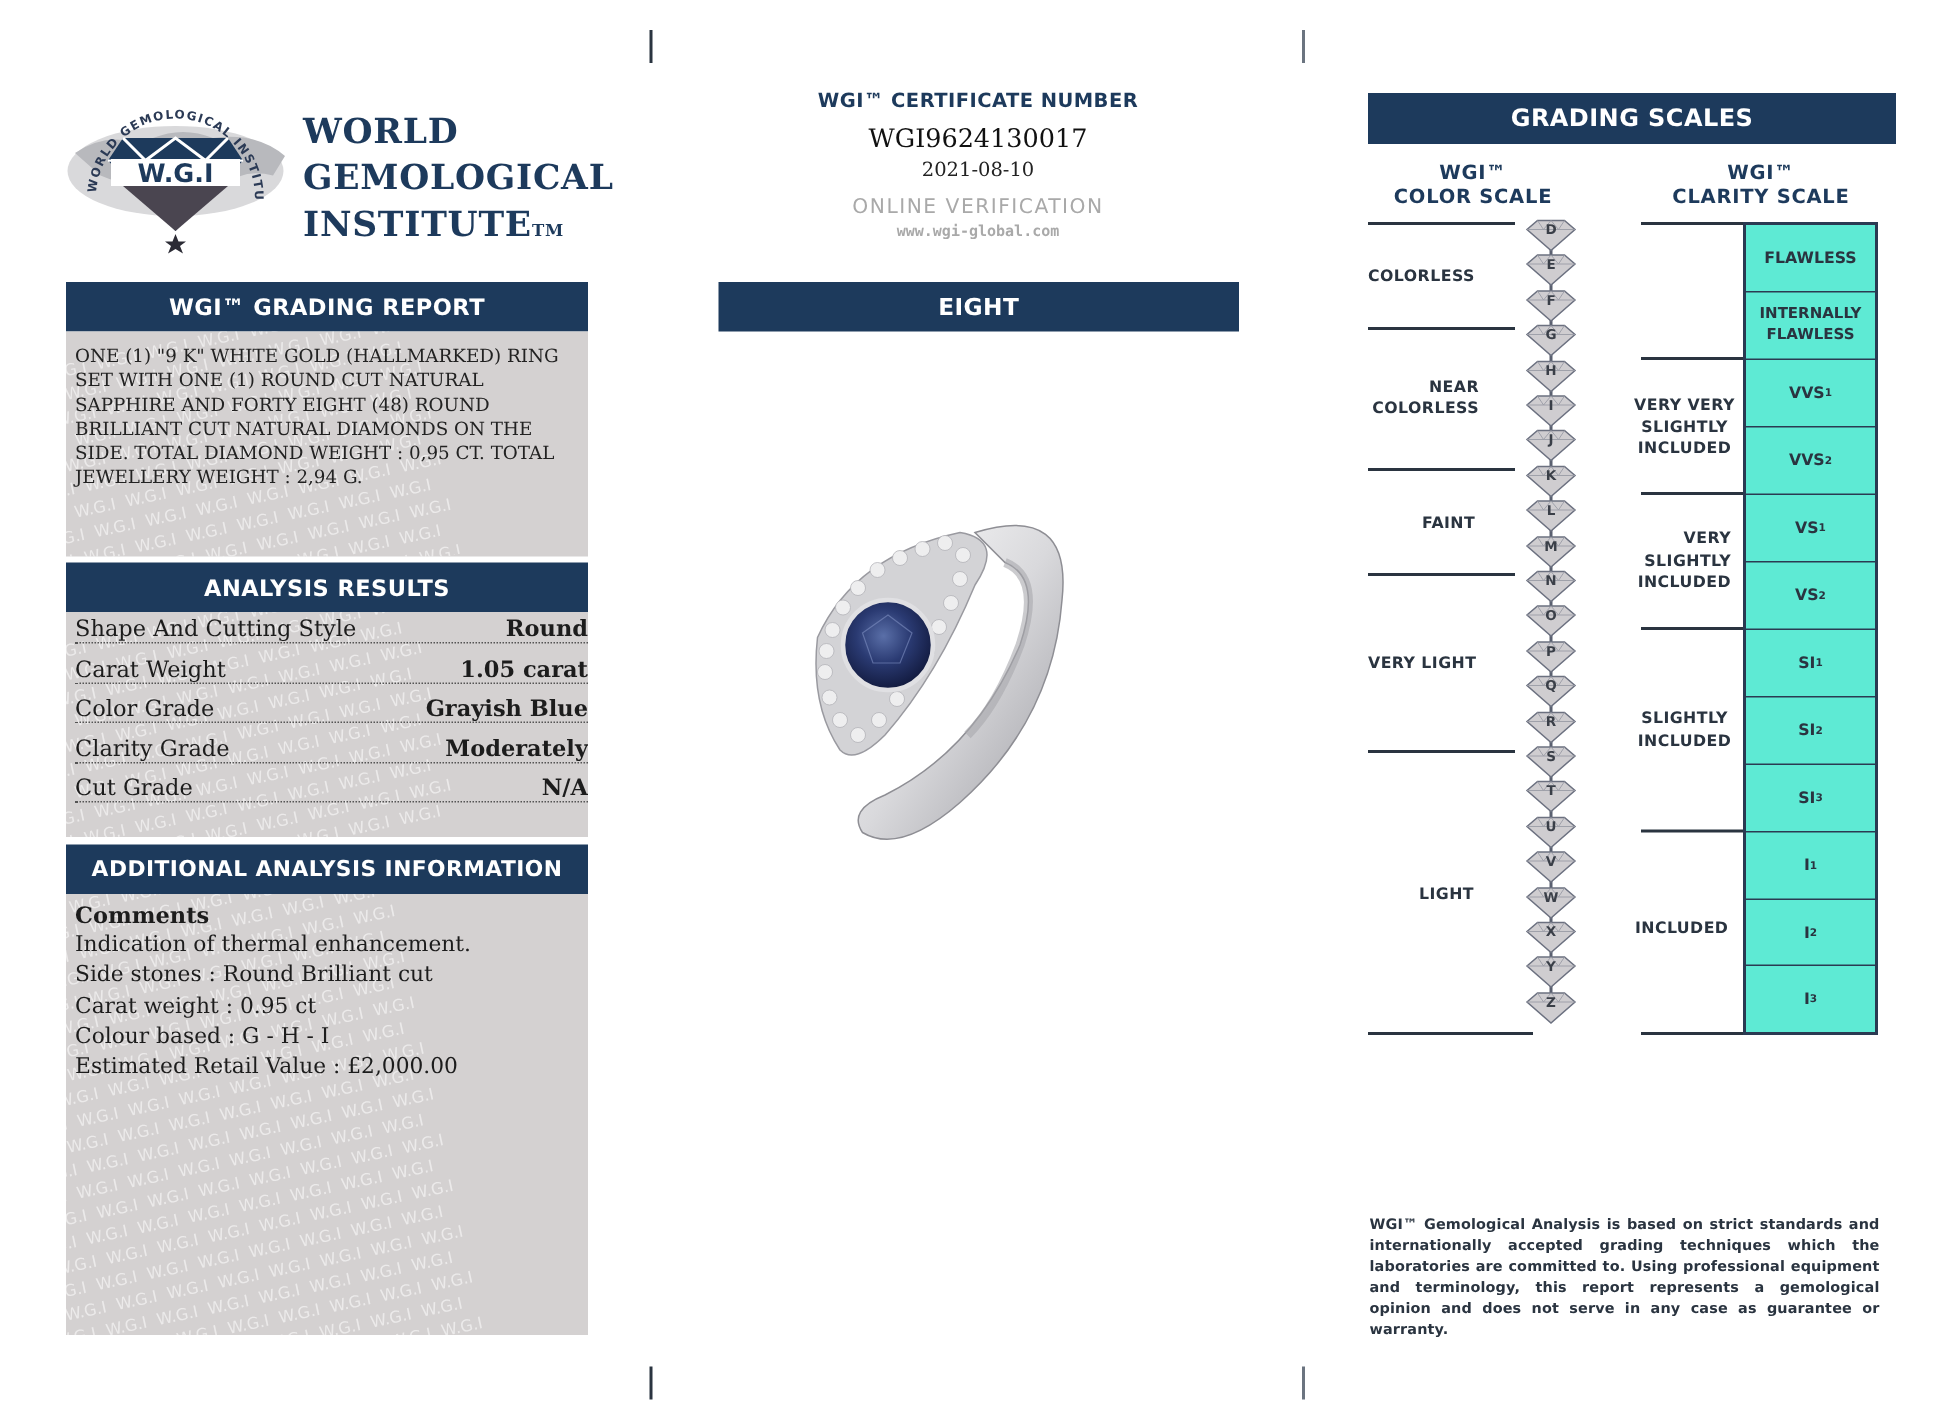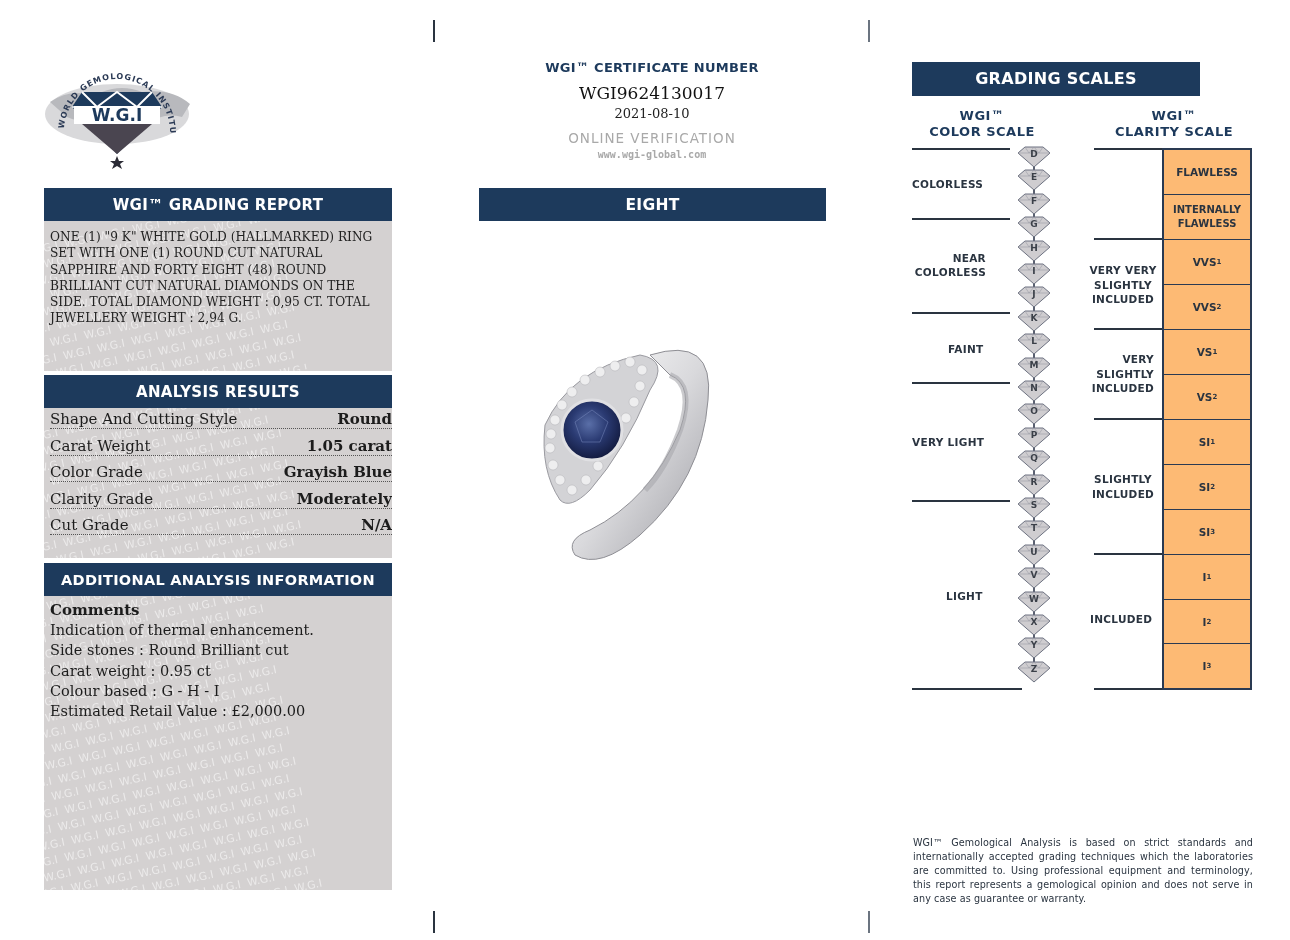--- a/index.html
+++ b/index.html
@@ -29,32 +29,32 @@
   .cm-line { font-size:14.5px; line-height:20.3px; padding:0 6px; }
 
   
   .cert-label { left:478px; top:60px; width:348px; text-align:center; font-family:"DejaVu Sans", sans-serif; font-weight:bold; font-size:13px; color:#1d3a5c; letter-spacing:0.3px; }
   .cert-num { left:478px; top:83px; width:348px; text-align:center; font-size:17px; color:#111; }
   .cert-date { left:478px; top:106px; width:348px; text-align:center; font-size:13px; color:#222; }
   .ov1 { left:478px; top:130px; width:348px; text-align:center; font-family:"DejaVu Sans", sans-serif; font-size:13.5px; color:#a9a9a9; letter-spacing:1px; }
   .ov2 { left:478px; top:149px; width:348px; text-align:center; font-family:"DejaVu Sans Mono", monospace; font-size:10px; color:#a9a9a9; font-weight:bold; }
 
   
-  .gs-bar { left:912px; top:62px; width:288px; height:34px; line-height:34px; font-size:16px; }
+  .gs-bar { left:912px; top:62px; width:352px; height:34px; line-height:34px; font-size:16px; }
   .scale-head { font-family:"DejaVu Sans", sans-serif; font-weight:bold; text-align:center; color:#1d3a5c; font-size:13px; line-height:16px; letter-spacing:0.5px; }
   .cat-label { position:absolute; font-family:"DejaVu Sans", sans-serif; font-weight:bold; font-size:10.5px; color:#2a3440; line-height:14px; letter-spacing:0.3px; }
   .hline { position:absolute; height:1.5px; background:#2a3440; }
   .gem { position:absolute; width:34px; height:22px; }
   .gem span { position:absolute; left:0; right:0; top:3px; text-align:center; font-family:"DejaVu Sans", sans-serif; font-weight:bold; font-size:9px; color:#3a3f48; }
-  .clar-col { position:absolute; left:1162px; width:90px; background:#fdba74; border:2px solid #2a3a52; box-sizing:border-box; }
+  .clar-col { position:absolute; left:1162px; width:90px; background:#5eead4; border:2px solid #2a3a52; box-sizing:border-box; }
   .clar-cell { border-bottom:1.5px solid #2a3a52; display:flex; align-items:center; justify-content:center; text-align:center; font-family:"DejaVu Sans", sans-serif; font-weight:bold; font-size:10.5px; color:#2a3440; box-sizing:border-box; line-height:14px; }
   .clar-cell:last-child { border-bottom:none; }
   .clar-cell sub { font-size:7px; }
 
-  .disclaimer { left:913px; top:836px; width:340px; font-family:"DejaVu Sans", sans-serif; font-size:9.6px; line-height:14px; color:#2a3440; text-align:justify; font-weight:normal; letter-spacing:0.1px; }
+  .disclaimer { left:913px; top:810px; width:340px; font-family:"DejaVu Sans", sans-serif; font-size:9.6px; line-height:14px; color:#2a3440; text-align:justify; font-weight:bold; letter-spacing:0.1px; }
 </style>
 </head>
 <body>
 
 <div class="tick" style="left:433px;top:20px;"></div>
 <div class="tick" style="left:868px;top:20px;background:#6b7480;"></div>
 <div class="tick" style="left:433px;top:911px;"></div>
 <div class="tick" style="left:868px;top:911px;background:#6b7480;"></div>
 
 <div class="abs logo-wrap">
@@ -67,20 +67,25 @@
     <path d="M30 45 L120 45" stroke="#ffffff" stroke-width="1.5"></path>
     <rect x="32" y="44" width="86" height="18" fill="#ffffff"></rect>
     <text x="75" y="59" text-anchor="middle" font-family="DejaVu Sans, sans-serif" font-weight="bold" font-size="17" fill="#1d3a5c">W.G.I</text>
     <path d="M40 62 L75 92 L110 62 Z" fill="#4a4550"></path>
     <polygon points="75,94 77,99 82,99 78,102 80,107 75,104 70,107 72,102 68,99 73,99" fill="#2b2b35"></polygon>
     <path id="ringarc" d="M22 70 A52 52 0 1 1 128 70" fill="none"></path>
     <text font-family="DejaVu Sans, sans-serif" font-weight="bold" font-size="8" fill="#2b3a55" letter-spacing="1">
       <textPath href="#ringarc" startOffset="2%">WORLD GEMOLOGICAL INSTITUTE</textPath>
     </text>
   </svg>
+  <div class="logo-text">
+    <div>WORLD</div>
+    <div>GEMOLOGICAL</div>
+    <div><span>INSTITUTE</span><sup>TM</sup></div>
+  </div>
 </div>
 
 <div class="abs navy bar" style="left:44px;top:188px;width:348px;height:33px;line-height:35px;font-size:15px;">WGI™ GRADING REPORT</div>
 <div class="abs panel" style="top:221px;height:150px;">
   <div class="wm">W.G.I  W.G.I  W.G.I  W.G.I  W.G.I  W.G.I  W.G.I  W.G.I
    W.G.I  W.G.I  W.G.I  W.G.I  W.G.I  W.G.I  W.G.I  W.G.I
 W.G.I  W.G.I  W.G.I  W.G.I  W.G.I  W.G.I  W.G.I  W.G.I
    W.G.I  W.G.I  W.G.I  W.G.I  W.G.I  W.G.I  W.G.I  W.G.I
 W.G.I  W.G.I  W.G.I  W.G.I  W.G.I  W.G.I  W.G.I  W.G.I
    W.G.I  W.G.I  W.G.I  W.G.I  W.G.I  W.G.I  W.G.I  W.G.I

